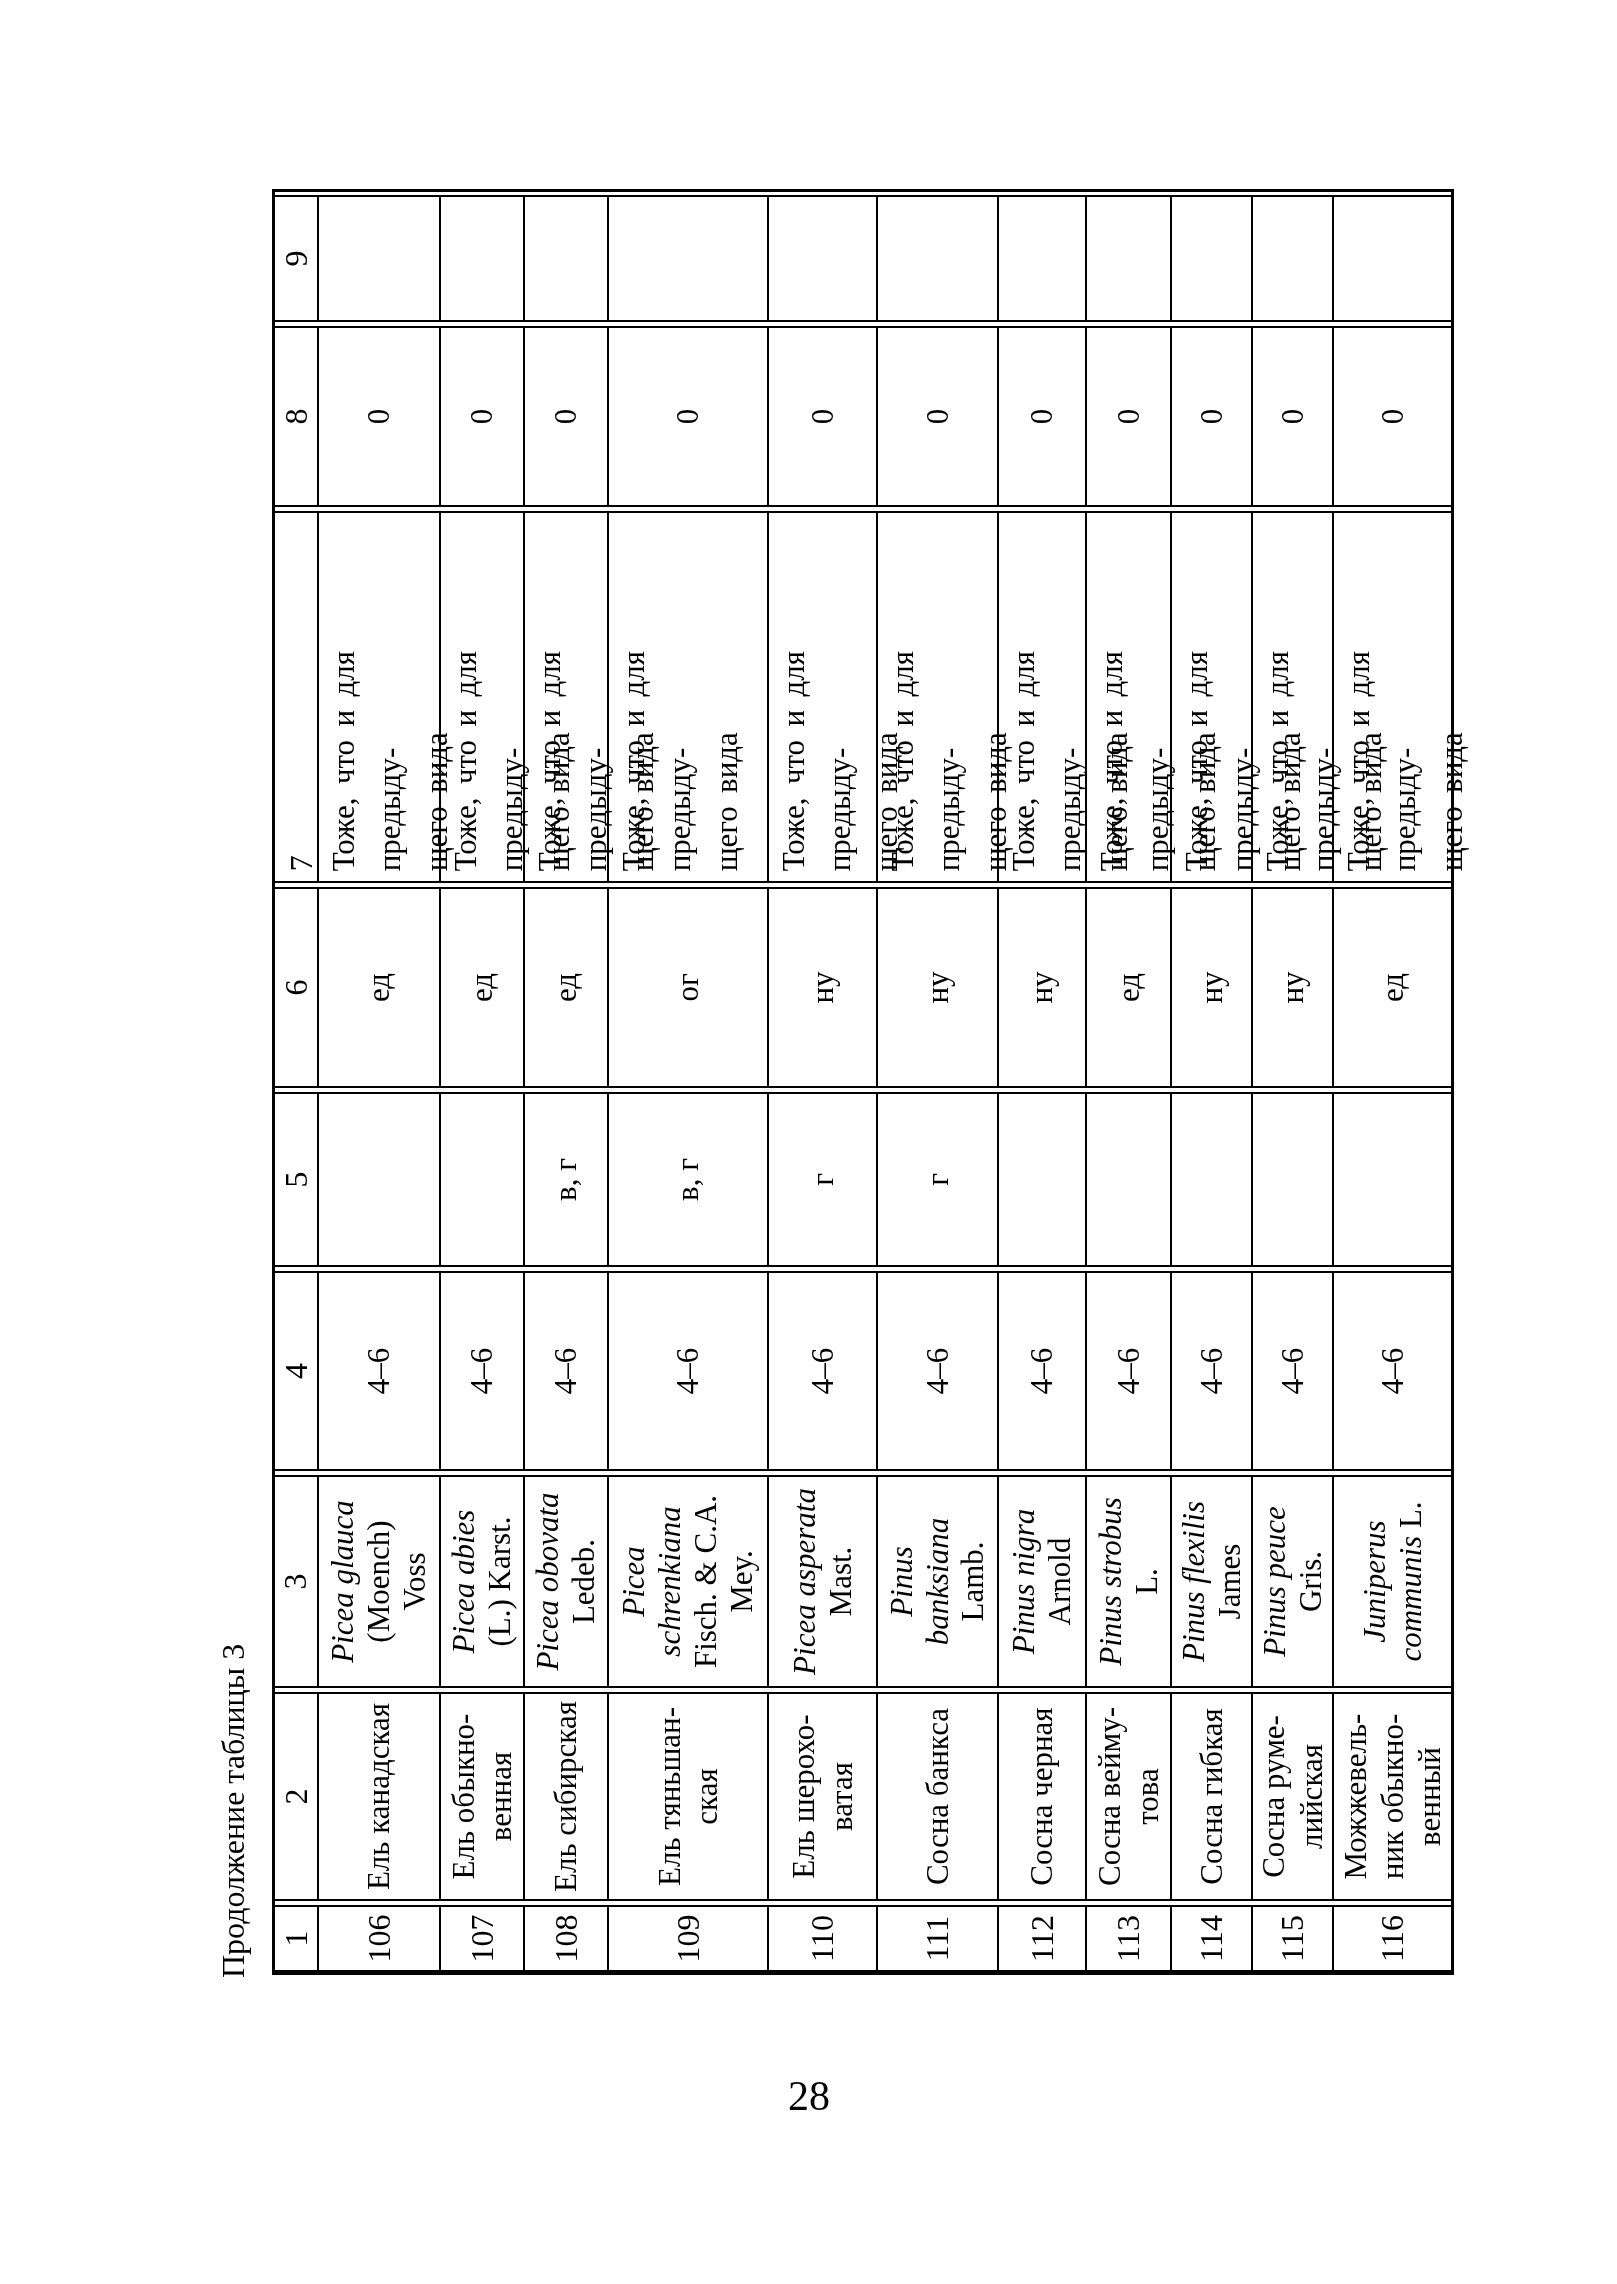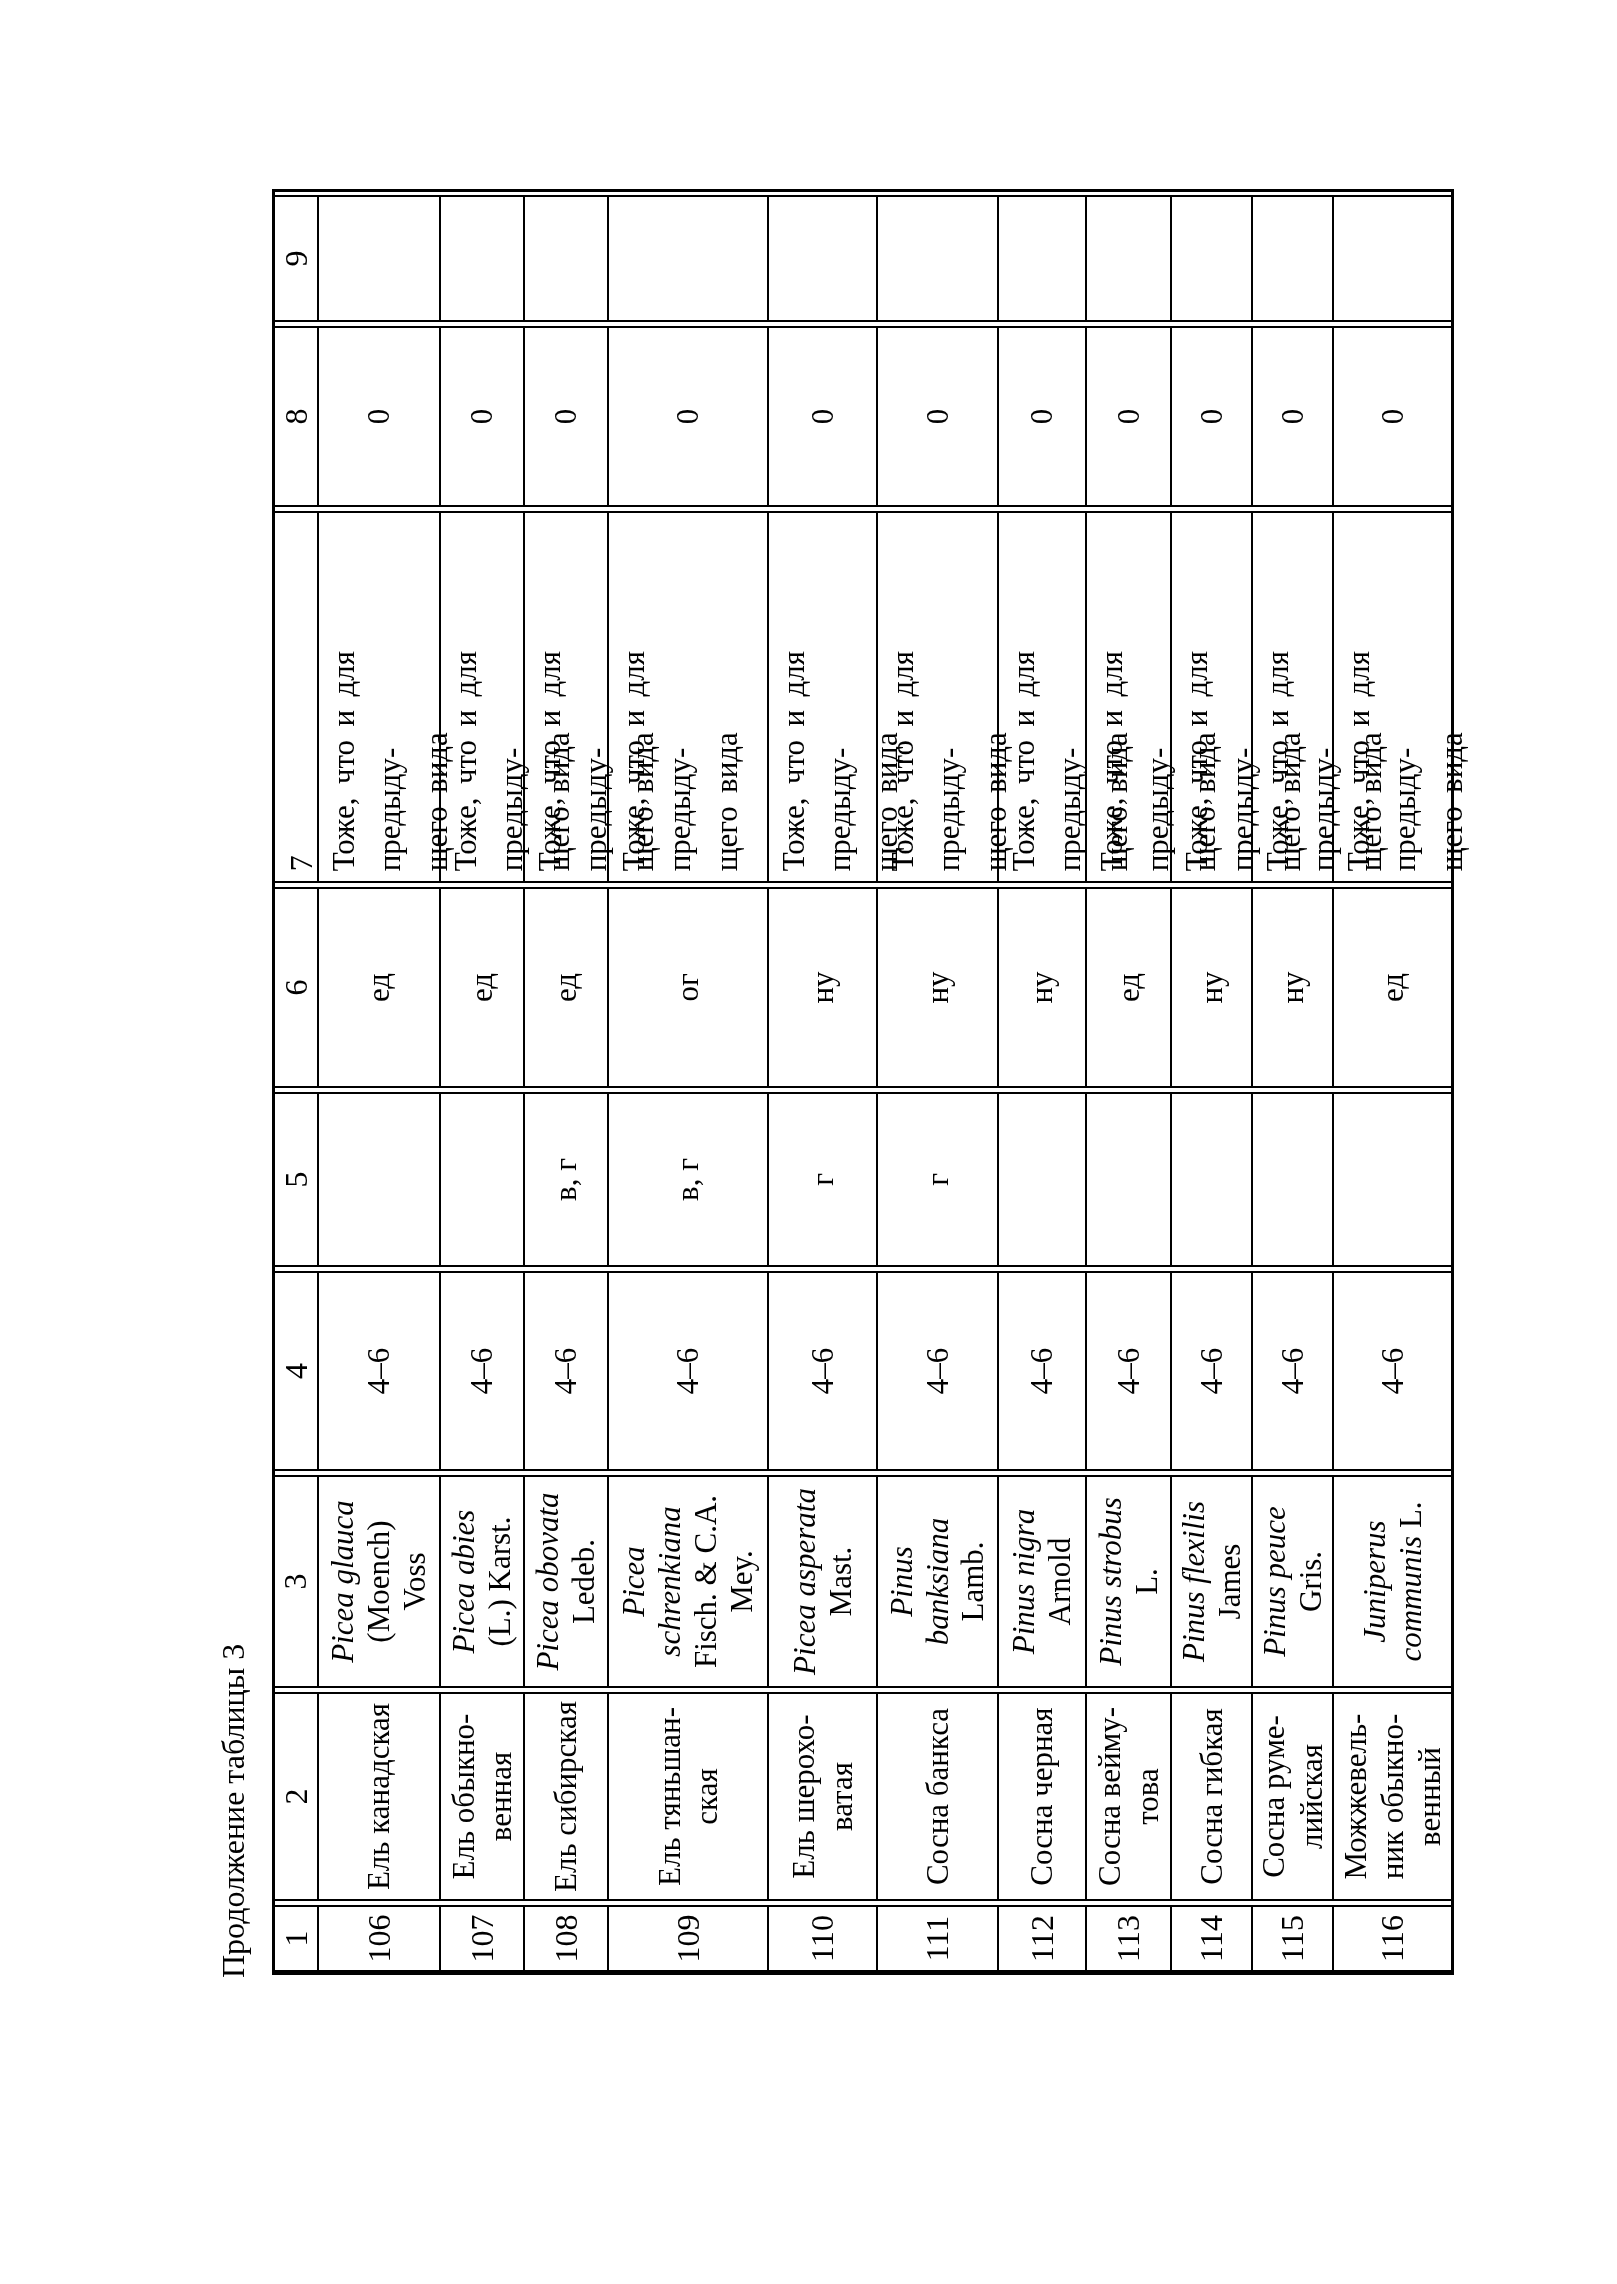--- a/index.html
+++ b/index.html
@@ -228,15 +228,16 @@
         <div class="cell c4 row-last">4–6</div>
         <div class="cell c5 row-last"></div>
         <div class="cell c6 row-last">ед</div>
         <div class="cell c7 row-last pre">Тоже, что и для предыду-
 щего вида</div>
         <div class="cell c8 row-last">0</div>
         <div class="cell c9 row-last"></div>
       </div>
   </div>
 
+  <div class="pagenum">28</div>
 
 </div>
 
 
 </body></html>

